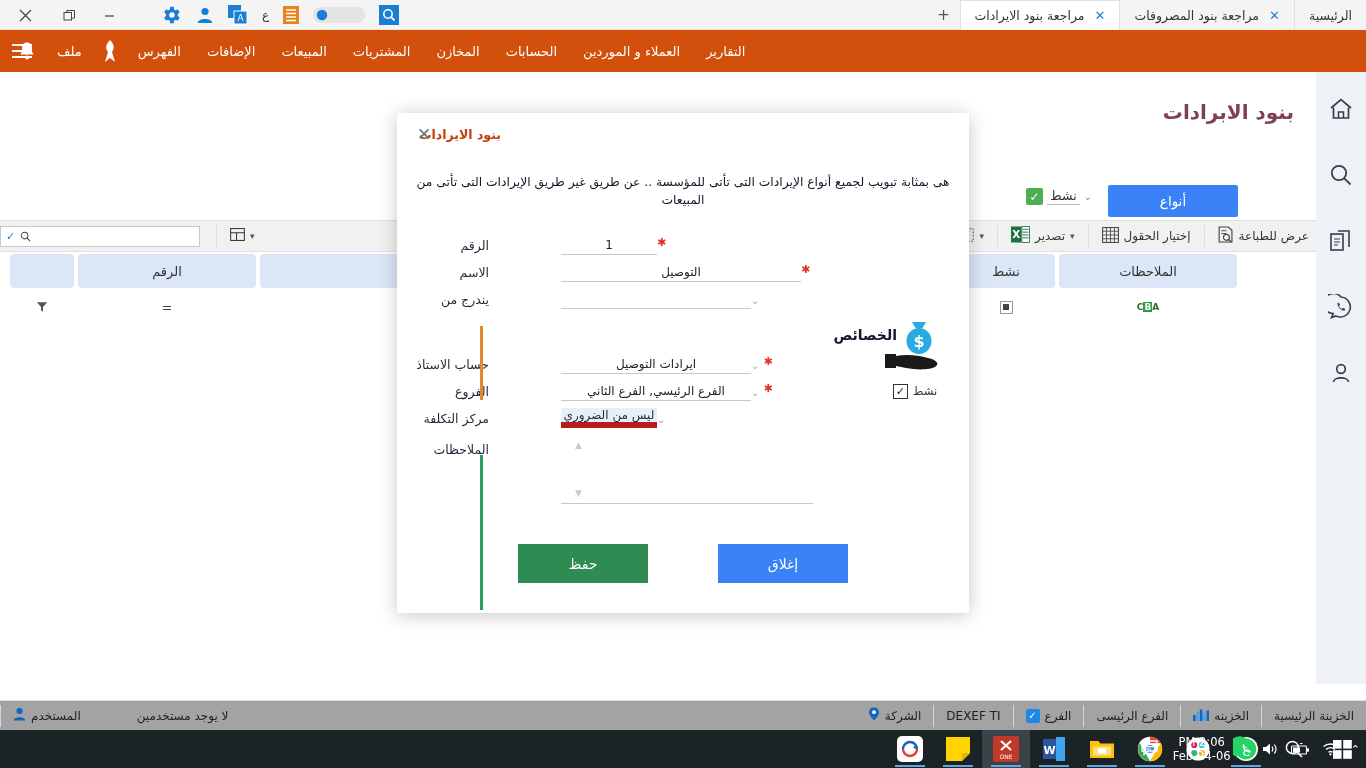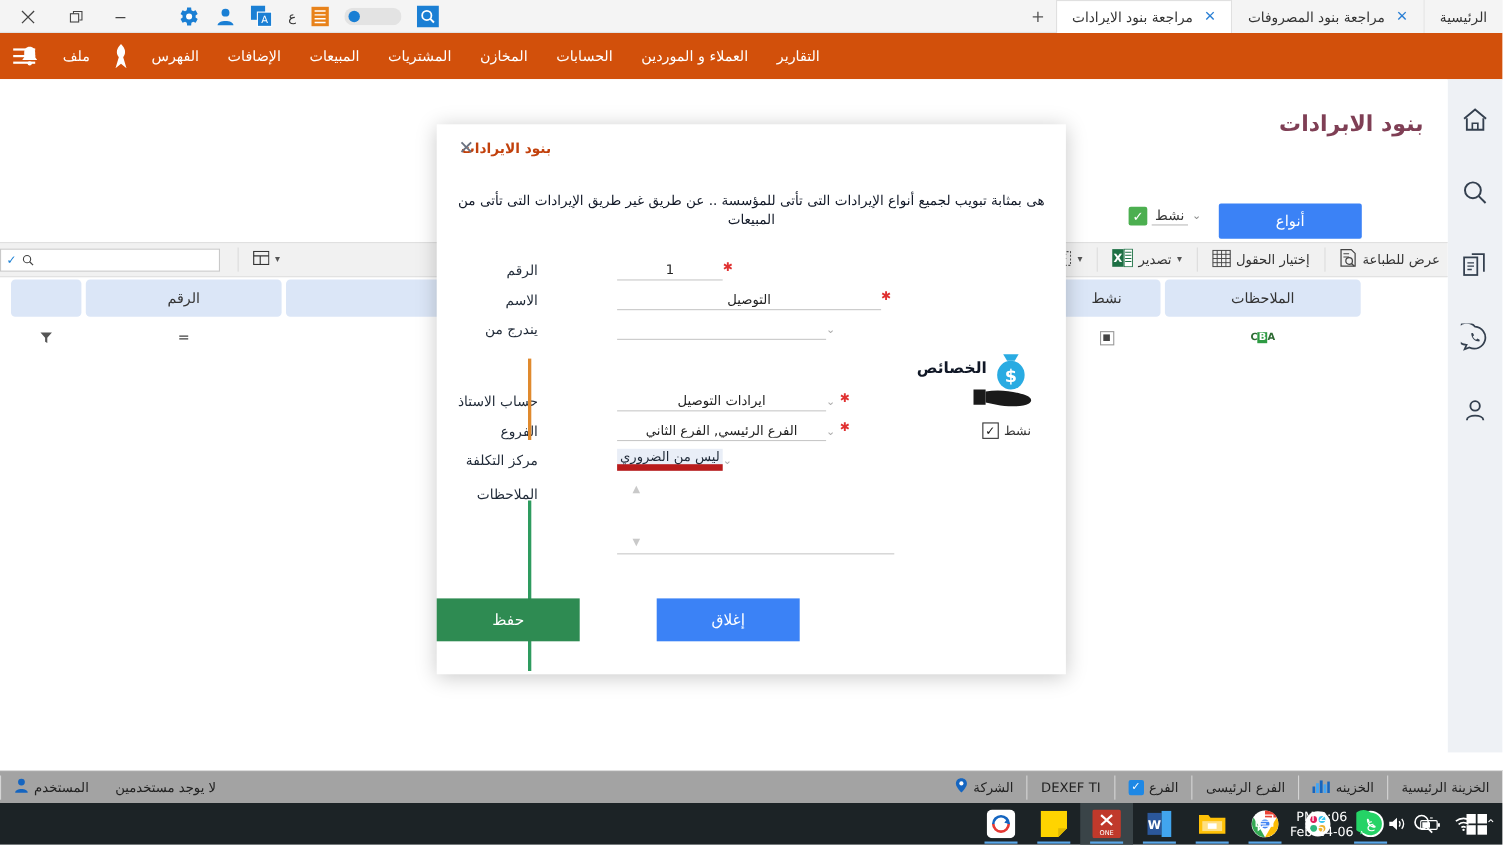--- a/index.html
+++ b/index.html
@@ -228,21 +228,21 @@
   }
 
   .notes-area { position: relative; }
   .notes-line {
     border-bottom: 1px solid #c8c8c8; height: 62px;
   }
   .spin { position: absolute; left: 14px; color: #c9c9c9; font-size: 9px; }
 
   .modal-foot {
     position: absolute; bottom: 30px; left: 0; width: 572px;
-    display: flex; flex-direction: row-reverse; gap: 70px;
+    display: flex; flex-direction: row-reverse; justify-content: center; gap: 70px;
   }
   .btn-save {
     width: 130px; height: 39px; background: #2e8b52; color: #fff;
     border: none; font-size: 14px; font-family: inherit; cursor: pointer;
   }
   .btn-close {
     width: 130px; height: 39px; background: #3b82f6; color: #fff;
     border: none; font-size: 14px; font-family: inherit; cursor: pointer;
   }
 
@@ -266,21 +266,21 @@
     position: absolute; bottom: 38px; left: 0; width: 1366px; height: 30px;
     background: #a3a3a3; border-top: 1px solid #dcdcdc;
     display: flex; flex-direction: row-reverse; align-items: center; justify-content: flex-end;
   }
   .sb-item {
     display: flex; flex-direction: row-reverse; align-items: center; gap: 5px;
     font-size: 12px; color: #222; padding: 0 12px; height: 22px;
     border-left: 1px solid #d5d5d5;
   }
   .sb-item.noborder { border-left: none; }
-  .sb-left { position: absolute; left: 0; display: flex; flex-direction: row-reverse; align-items: center; }
+  .sb-left { position: absolute; left: 0; display: flex; flex-direction: row-reverse; align-items: center; gap: 32px; }
   .sb-chk {
     width: 14px; height: 14px; background: #1e88e5; color: #fff;
     display: flex; align-items: center; justify-content: center; font-size: 10px; border-radius: 2px;
   }
 
   
   .taskbar {
     position: absolute; bottom: 0; left: 0; width: 1366px; height: 38px;
     background: #1c2326;
     display: flex; align-items: center;

